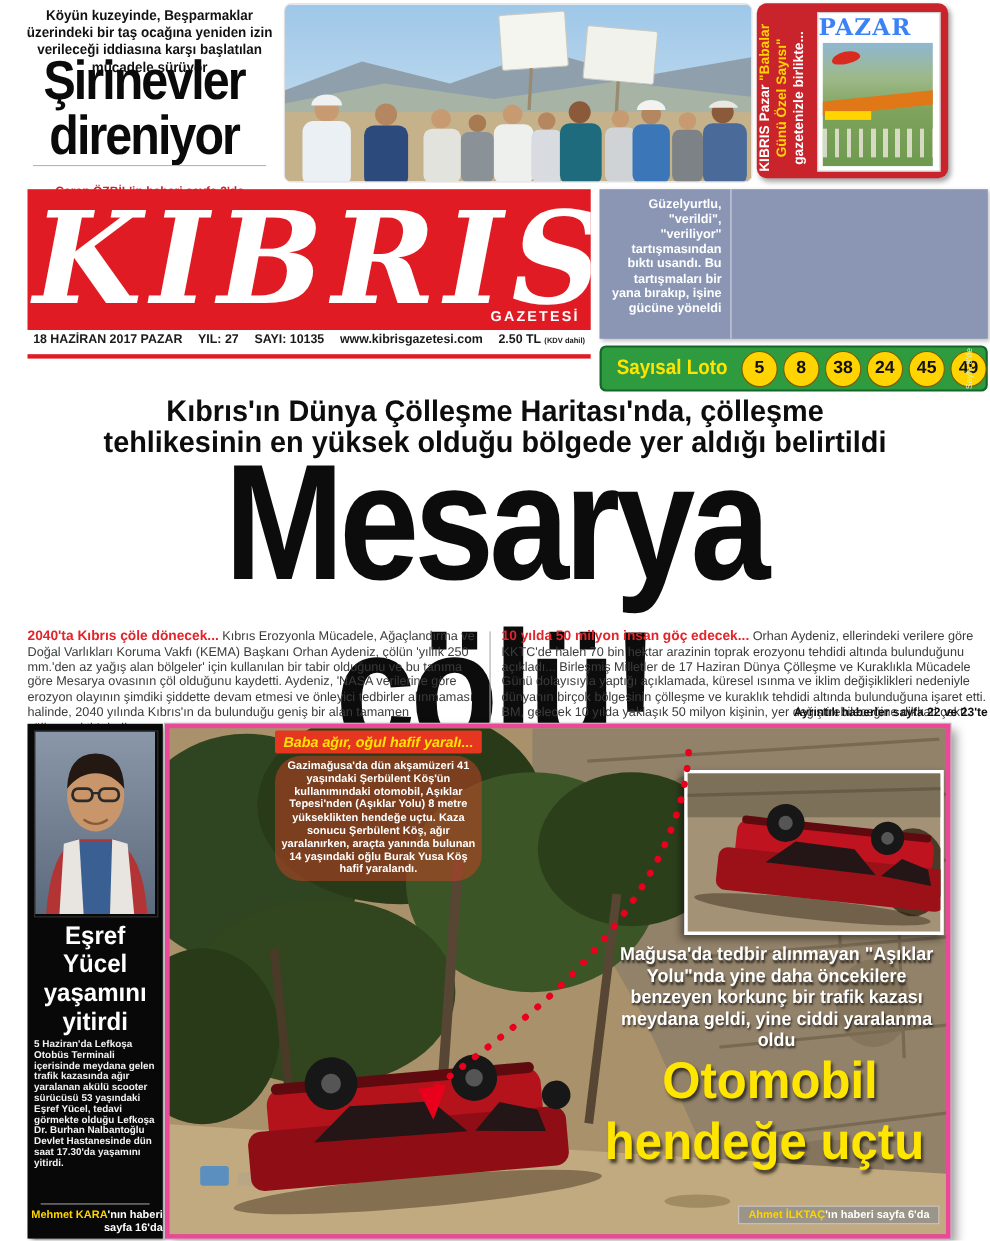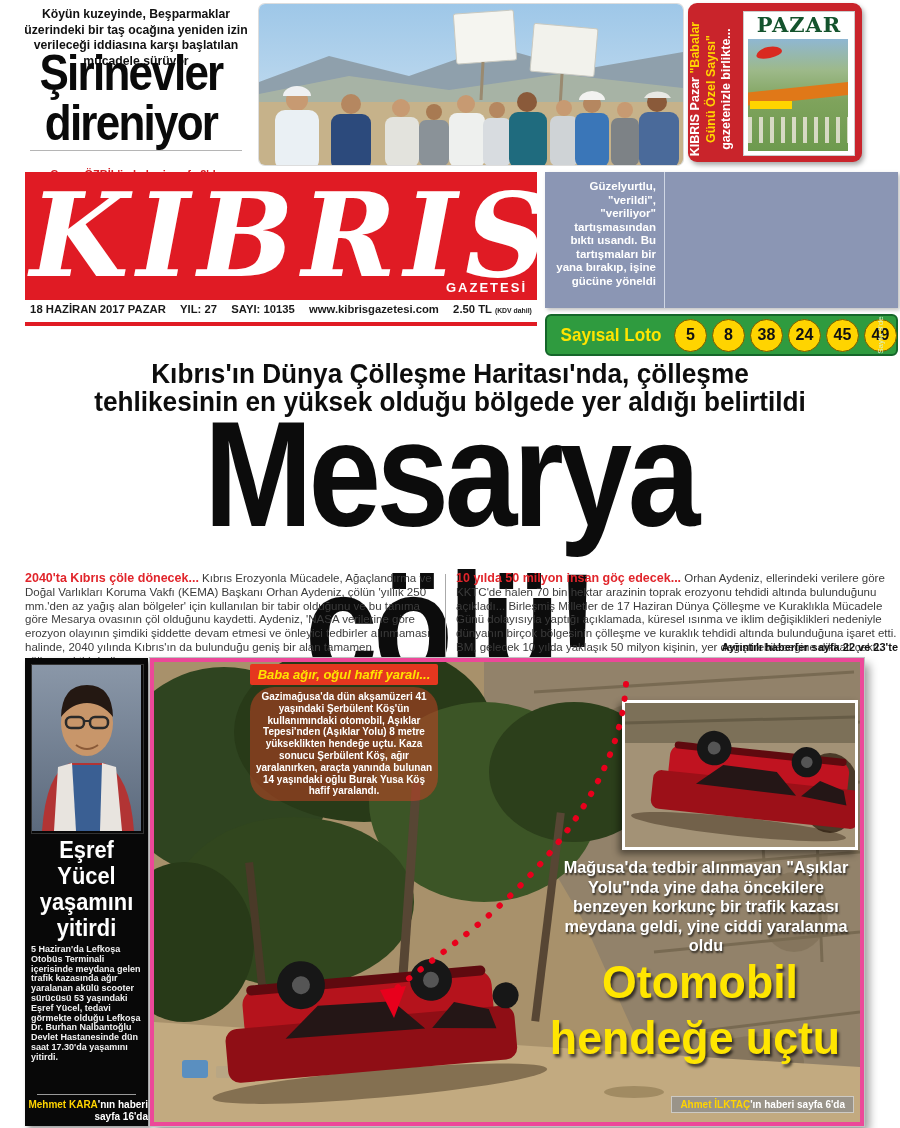--- a/index.html
+++ b/index.html
@@ -22,22 +22,22 @@
 
   
   .promo{left:688px;top:3px;width:174px;height:159px;background:#c9242b;border-radius:9px;
          box-shadow:2px 3px 5px rgba(0,0,0,.35);}
   .promo-text{position:absolute;left:-50px;top:60px;width:152px;height:52px;
          transform:rotate(-90deg);font-weight:800;font-size:12.5px;line-height:15.5px;
          text-align:center;color:#fff;}
   .promo-text .yel{color:#ffd400;}
   .promo-cover{position:absolute;right:7px;top:8px;width:110px;height:143px;background:#fff;
          border:1px solid #ccc;}
-  .cover-title{font-family:"DejaVu Serif",serif;font-weight:bold;font-size:21px;text-align:center;
-         letter-spacing:1px;color:#14532d;line-height:25px;}
+  .cover-title{font-family:"DejaVu Serif",serif;font-weight:bold;font-size:21px;
+         letter-spacing:1px;color:#3b82f6;line-height:25px;}
   .cover-art{position:absolute;left:4px;top:27px;width:100px;height:112px;overflow:hidden;
          background:linear-gradient(180deg,#8fb7d2 0%,#9db98a 28%,#7fa35c 55%,#6d9a4e 100%);}
   .cover-band{position:absolute;left:-8px;top:48px;width:122px;height:13px;background:#e07818;
          transform:rotate(-6deg);}
   .cover-sun{position:absolute;left:8px;top:8px;width:26px;height:11px;background:#d92a20;
          border-radius:50% 50% 50% 50%/60% 60% 40% 40%;transform:rotate(-12deg);}
   .cover-label{position:absolute;left:2px;top:62px;width:42px;height:8px;background:#ffd400;}
   .cover-houses{position:absolute;left:0;bottom:8px;width:100%;height:26px;opacity:.8;
          background-image:repeating-linear-gradient(90deg,#efe9df 0 4px,transparent 4px 11px);}
 

